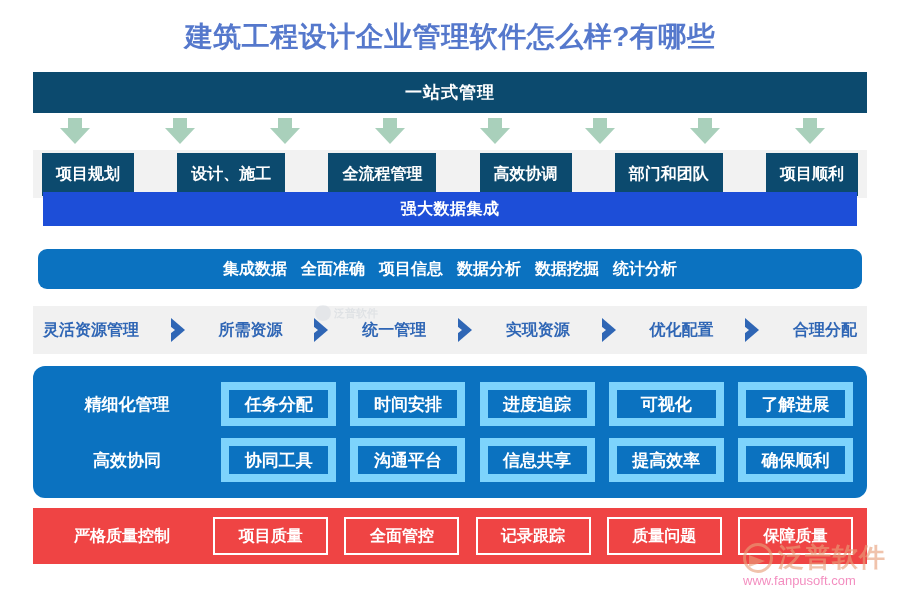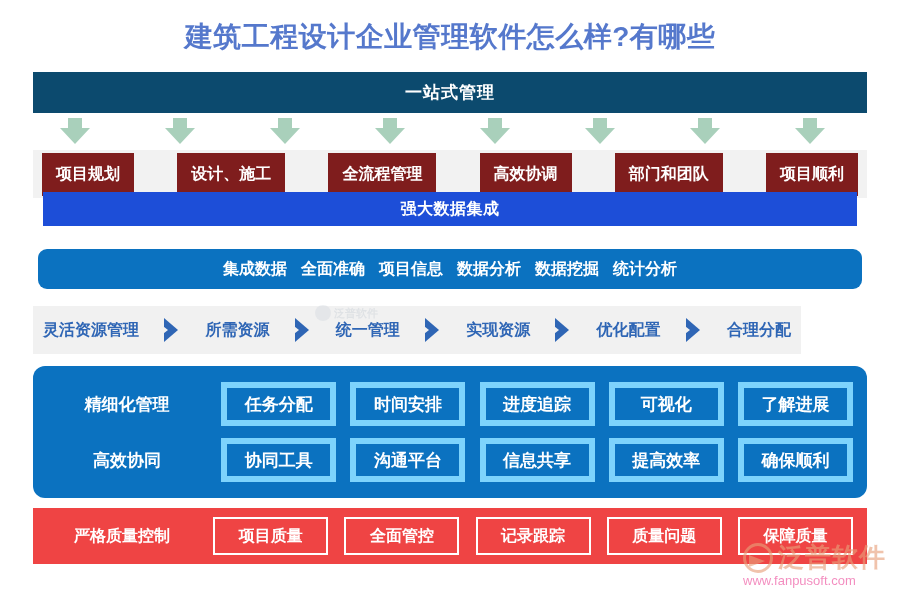--- a/index.html
+++ b/index.html
@@ -53,21 +53,21 @@
   }
 
   
   .boxrow{
     position:absolute;left:33px;top:150px;width:834px;height:48px;
     background:#f2f2f2;
     display:flex;align-items:center;justify-content:space-between;
     padding:0 9px;box-sizing:border-box;
   }
   .boxrow .cell{
-    background:#7f1d1d;color:#ffffff;
+    background:#0c4a6e;color:#ffffff;
     font-size:16px;font-weight:bold;
     height:43px;
     display:flex;align-items:center;justify-content:center;
     padding:0 14px;box-sizing:border-box;
     white-space:nowrap;
   }
 
   
   .banner-sub{
     position:absolute;left:43px;top:192px;width:814px;height:34px;
@@ -83,21 +83,21 @@
     background:#0b72c0;border-radius:9px;
     display:flex;align-items:center;justify-content:center;
     gap:14px;
   }
   .databar .tag{
     color:#ffffff;font-size:16px;font-weight:bold;white-space:nowrap;
   }
 
   
   .flow{
-    position:absolute;left:33px;top:306px;width:768px;height:48px;
+    position:absolute;left:33px;top:306px;width:834px;height:48px;
     background:#f1f1f1;
     display:flex;align-items:center;justify-content:space-between;
     padding:0 8px;box-sizing:border-box;
   }
   .flow .step{
     color:#2f66b5;font-size:16px;font-weight:bold;white-space:nowrap;
     padding:0 2px;
   }
   .chev{
     width:18px;height:30px;position:relative;flex:0 0 auto;
@@ -127,21 +127,21 @@
   }
   .gridrow{
     display:flex;align-items:center;justify-content:space-between;
     height:46px;
   }
   .gridrow .rowlabel{
     color:#ffffff;font-size:17px;font-weight:bold;
     width:160px;text-align:center;white-space:nowrap;
   }
   .gridrow .gcell{
-    border:6px solid #7dd3fc;
+    border:8px solid #7dd3fc;
     color:#ffffff;font-size:17px;font-weight:bold;
     height:44px;width:115px;
     display:flex;align-items:center;justify-content:center;
     box-sizing:border-box;white-space:nowrap;
   }
 
   
   .grayrow{
     position:absolute;left:33px;top:508px;width:834px;height:56px;
     background:#ef4444;

